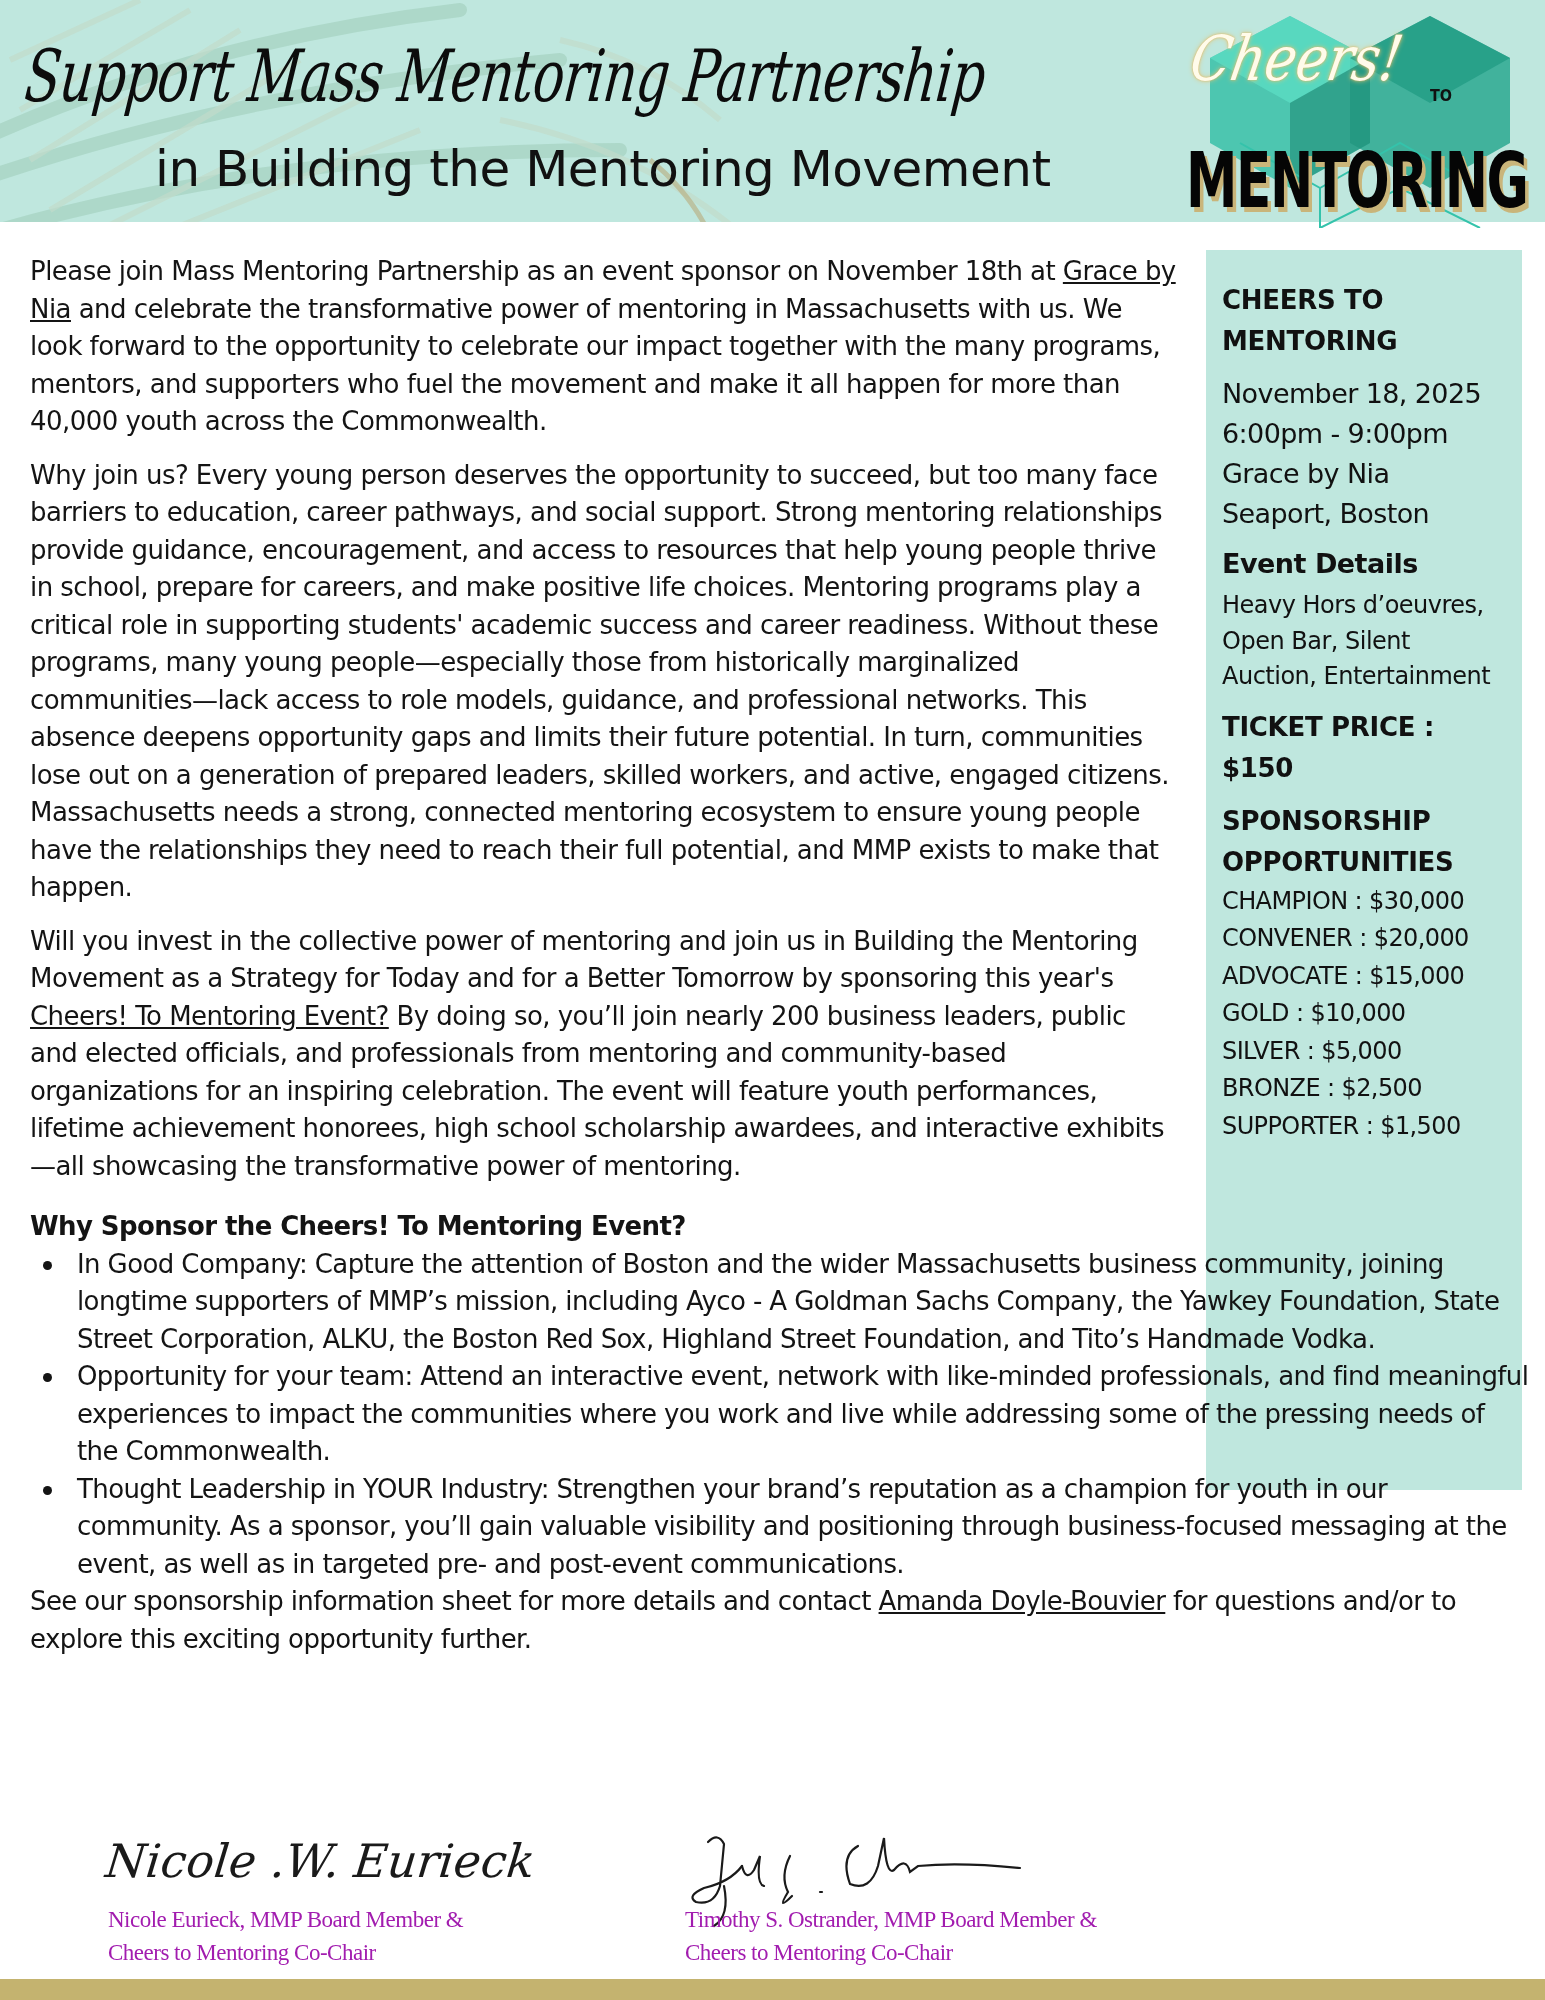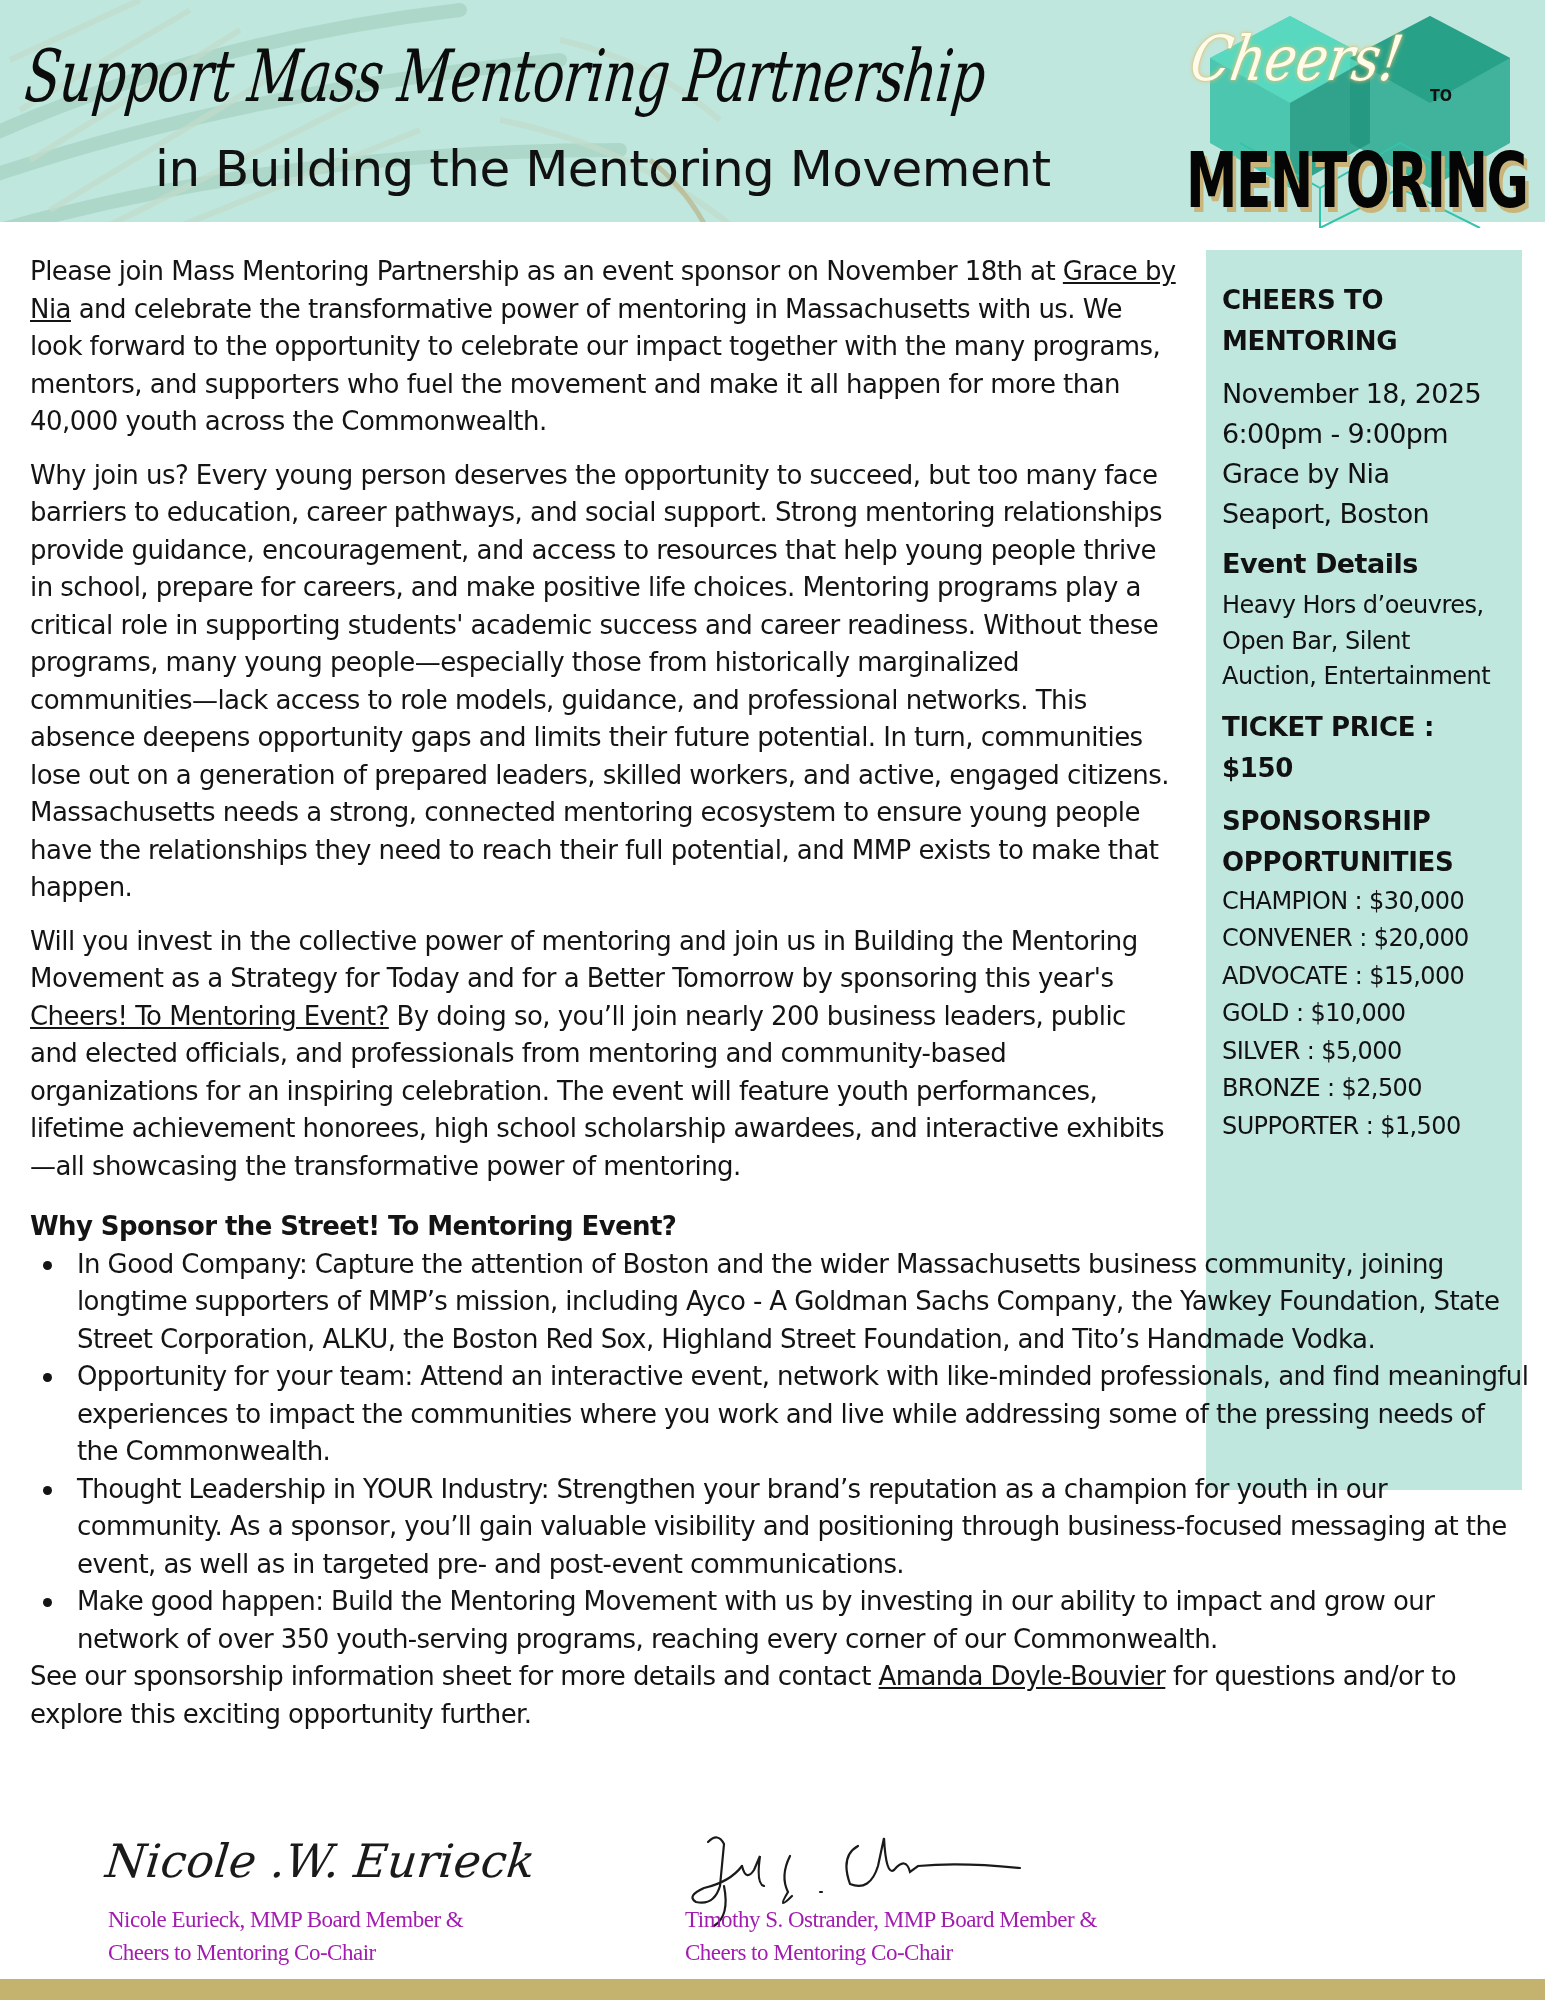--- a/index.html
+++ b/index.html
@@ -165,26 +165,25 @@
     <div>CONVENER : $20,000</div>
     <div>ADVOCATE : $15,000</div>
     <div>GOLD : $10,000</div>
     <div>SILVER : $5,000</div>
     <div>BRONZE : $2,500</div>
     <div>SUPPORTER : $1,500</div>
   </div>
 </div>
 
 <div class="lower">
-  <div class="why-head">Why Sponsor the Street! To Mentoring Event?</div>
+  <div class="why-head">Why Sponsor the Cheers! To Mentoring Event?</div>
   <ul class="bullets">
     <li><span class="bullet-dot"></span><span>In Good Company: Capture the attention of Boston and the wider Massachusetts business community, joining longtime supporters of MMP’s mission, including Ayco - A Goldman Sachs Company, the Yawkey Foundation, State Street Corporation, ALKU, the Boston Red Sox, Highland Street Foundation, and Tito’s Handmade Vodka.</span></li>
     <li><span class="bullet-dot"></span><span>Opportunity for your team: Attend an interactive event, network with like-minded professionals, and find meaningful experiences to impact the communities where you work and live while addressing some of the pressing needs of the Commonwealth.</span></li>
     <li><span class="bullet-dot"></span><span>Thought Leadership in YOUR Industry: Strengthen your brand’s reputation as a champion for youth in our community. As a sponsor, you’ll gain valuable visibility and positioning through business-focused messaging at the event, as well as in targeted pre- and post-event communications.</span></li>
-    <li><span class="bullet-dot"></span><span>Make good happen: Build the Mentoring Movement with us by investing in our ability to impact and grow our network of over 350 youth-serving programs, reaching every corner of our Commonwealth.</span></li>
   </ul>
   <p>
     <span>See our sponsorship information sheet for more details and contact </span><a class="link">Amanda Doyle-Bouvier</a><span> for questions and/or to explore this exciting opportunity further.</span>
   </p>
 </div>
 
 <div class="sig-script sig-script-1">Nicole .W. Eurieck</div>
 <svg class="sig-svg-2" width="360" height="110" viewBox="0 0 360 110">
   <g fill="none" stroke="#1a1a1a" stroke-width="2.2" stroke-linecap="round">
     <path d="M28 16 Q 38 6 44 18 L 40 60 Q 34 80 16 76 Q 6 70 24 62 Q 50 56 62 40"></path>

